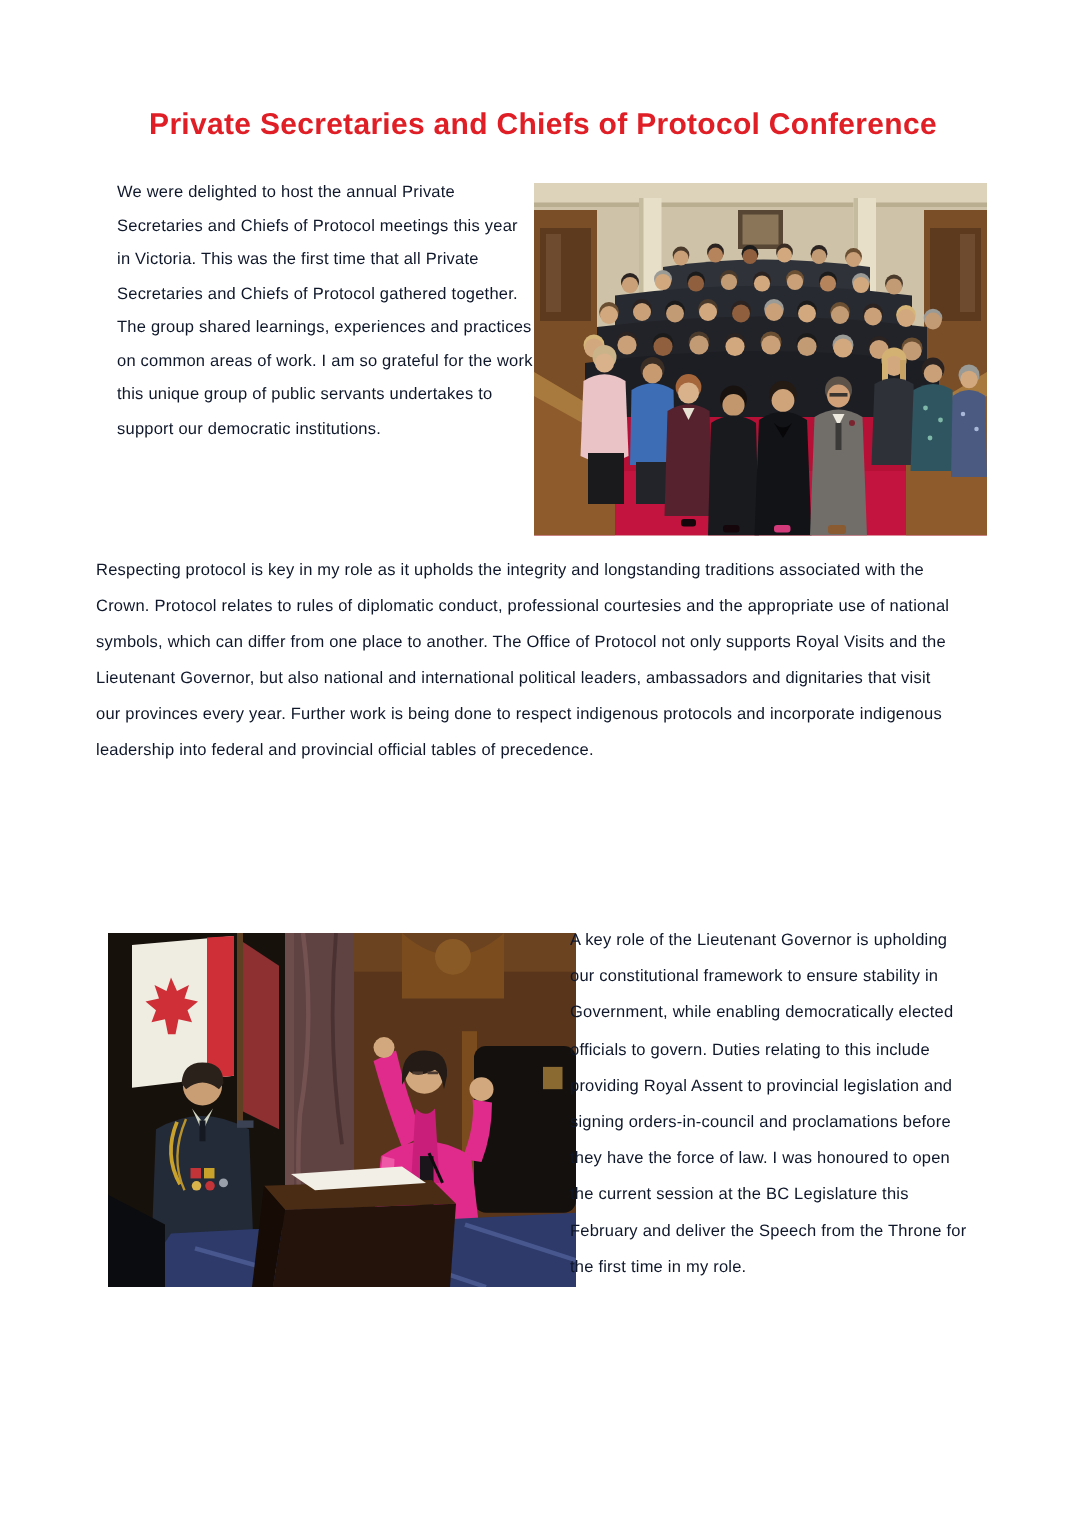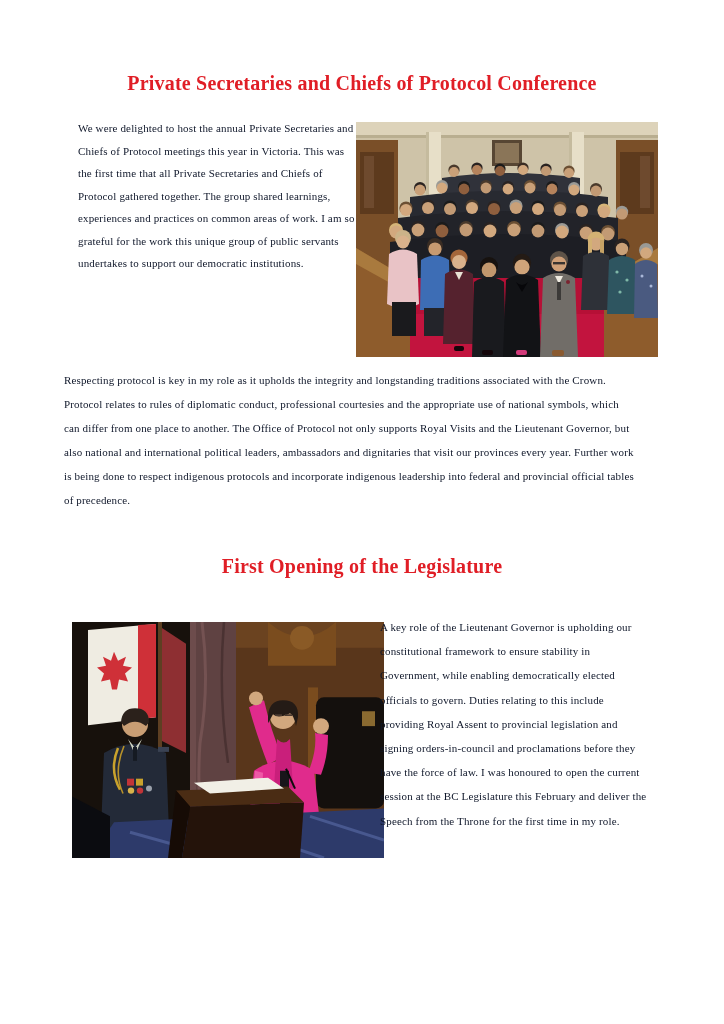--- a/index.html
+++ b/index.html
@@ -1,20 +1,20 @@
 <!DOCTYPE html>
 <html><head>
 <meta charset="utf-8">
 <style>
   html,body { margin:0; padding:0; background:#ffffff; }
   .page {
     position:relative;
     width:724px; height:1024px;
     background:#ffffff;
-    font-family:Liberation Serif, serif;
+    font-family:Liberation Sans, sans-serif;
     overflow:hidden;
   }
   .heading {
     position:absolute; left:0; right:0; margin:0;
     text-align:center;
     font-size:20px; font-weight:700; letter-spacing:0.2px;
     color:#e01e26; line-height:26px;
   }
   #title-1 { top:70px; }
   #title-2 { top:553px; }
@@ -204,21 +204,20 @@
 
       <rect x="98" y="224" width="10" height="5" rx="2" fill="#14060a"></rect>
       <rect x="126" y="228" width="11" height="5" rx="2" fill="#14060a"></rect>
       <rect x="160" y="228" width="11" height="5" rx="2" fill="#d23a7a"></rect>
       <rect x="196" y="228" width="12" height="6" rx="2" fill="#8a5a30"></rect>
     </svg>
   </figure>
 
   <p class="para" id="p-protocol">Respecting protocol is key in my role as it upholds the integrity and longstanding traditions associated with the Crown. Protocol relates to rules of diplomatic conduct, professional courtesies and the appropriate use of national symbols, which can differ from one place to another. The Office of Protocol not only supports Royal Visits and the Lieutenant Governor, but also national and international political leaders, ambassadors and dignitaries that visit our provinces every year. Further work is being done to respect indigenous protocols and incorporate indigenous leadership into federal and provincial official tables of precedence.</p>
 
-  <h2 class="heading" id="title-2">First Opening of the Legislature</h2>
 
   <figure class="photo" id="photo-legislature">
     <svg viewBox="0 0 312 238" preserveAspectRatio="none">
 
       <rect width="312" height="238" fill="#17110c"></rect>
       <rect x="160" width="152" height="238" fill="#59361b"></rect>
       <rect x="160" width="152" height="26" fill="#6b4320"></rect>
       <path d="M196 0 q34 30 68 0 v44 h-68 Z" fill="#7a4c1e"></path>
       <circle cx="230" cy="16" r="12" fill="#8a5a26"></circle>
       <rect x="236" y="66" width="10" height="126" fill="#7a4c1e"></rect>

